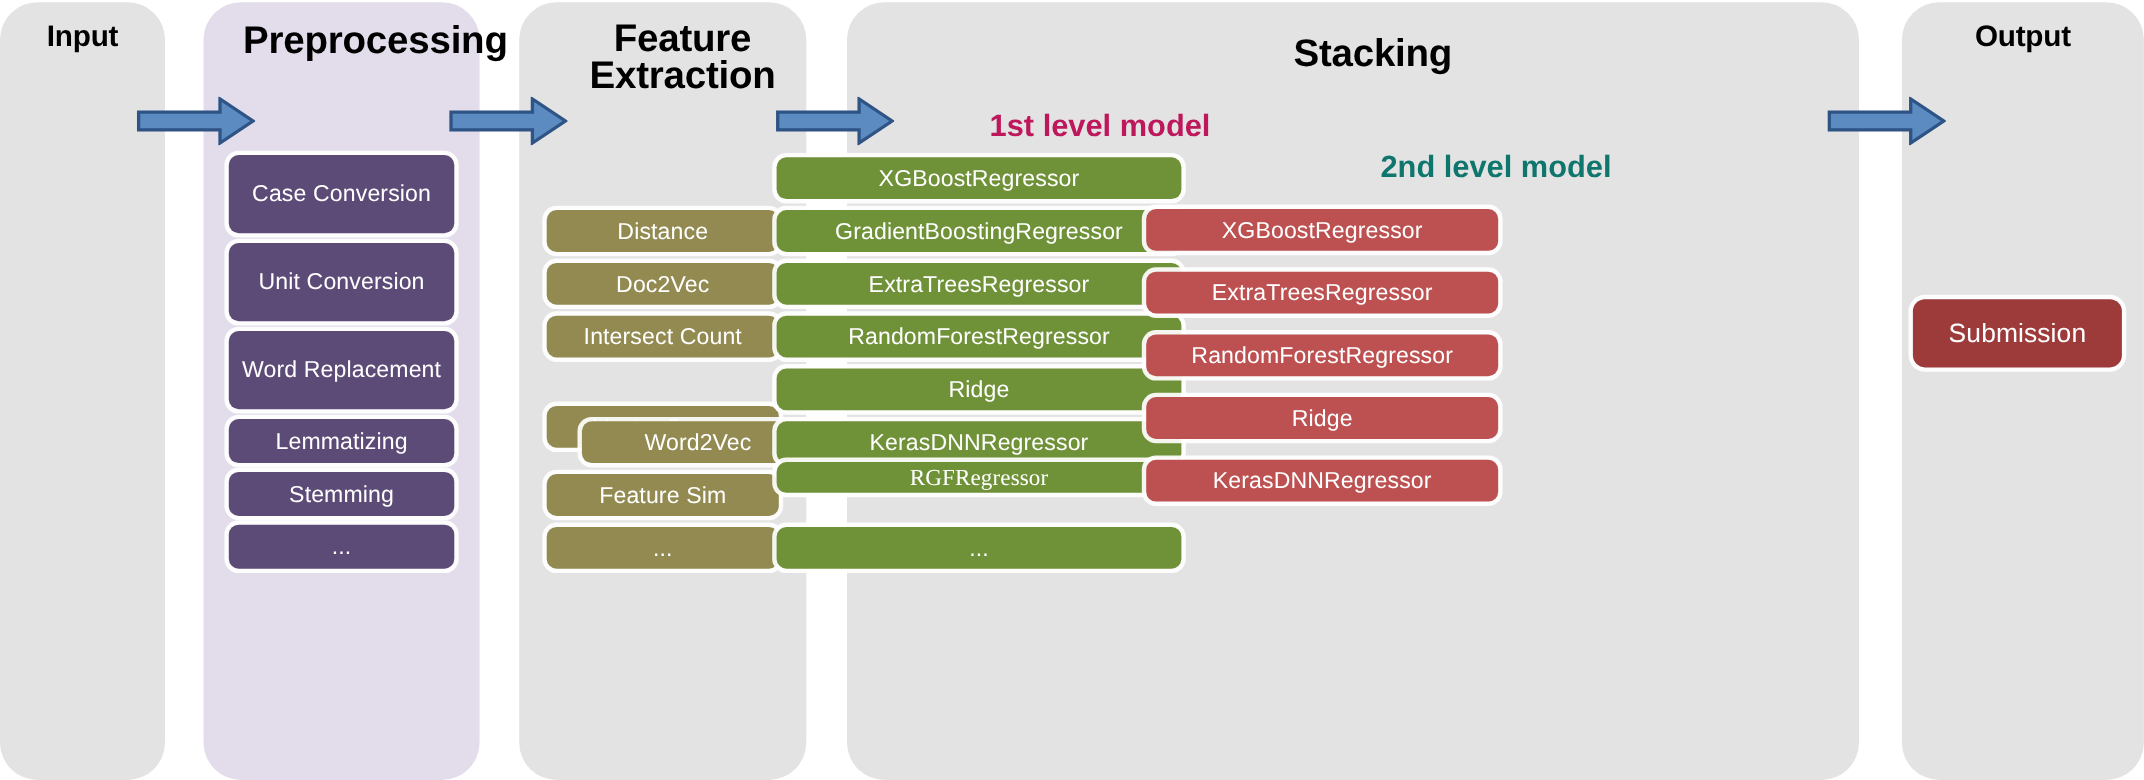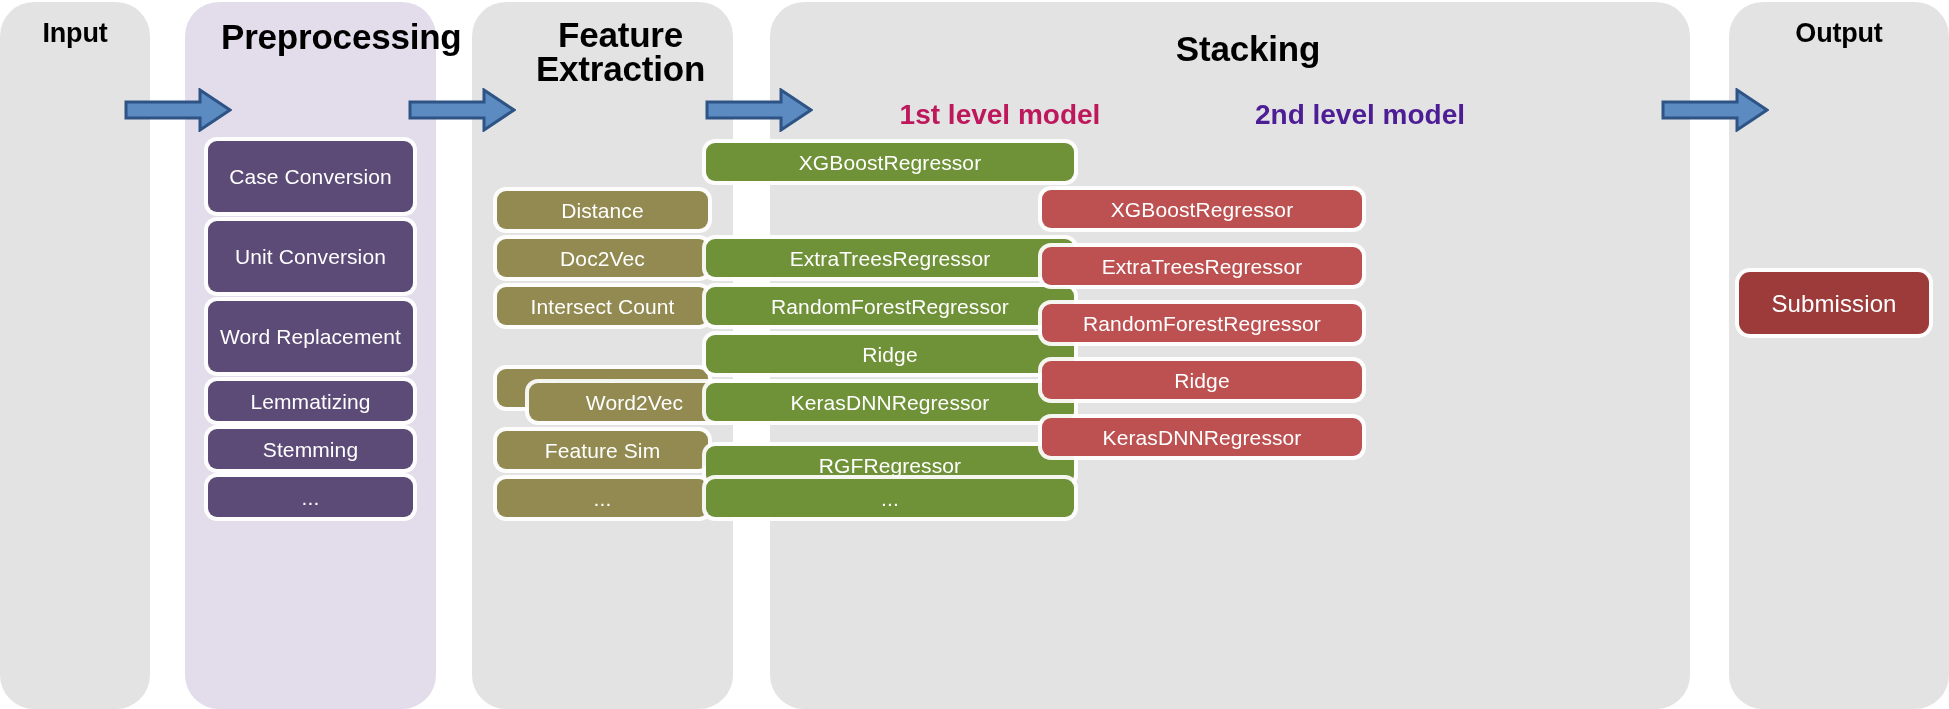--- a/index.html
+++ b/index.html
@@ -66,21 +66,21 @@
 
   
   .col-heading {
     position: absolute;
     text-align: center;
     font-weight: bold;
     font-size: 28px;
     line-height: 34px;
   }
   .heading-green { color: #be185d; }
-  .heading-red   { color: #4c1d95; }
+  .heading-red   { color: #0f766e; margin-top: 37px; }
 
   
   .arrow {
     position: absolute;
   }
   .arrow svg { display: block; }
 </style>
 </head>
 <body>
 
@@ -113,25 +113,26 @@
     <div class="chip chip-olive" style="left:25px; top:429px; width:211px; height:38px;">Feature Sim</div>
     <div class="chip chip-olive" style="left:25px; top:477px; width:211px; height:38px;">...</div>
   </div>
 
   <div class="panel panel-grey" style="left:770px; top:2px; width:920px; height:707px;">
     <div class="panel-title t-med" style="top:30px;">Stacking</div>
 
     <div class="col-heading heading-green" style="left:80px; top:96px; width:300px;">1st level model</div>
 
     <div class="chip chip-green" style="left:-64px; top:141px; width:368px; height:38px;">XGBoostRegressor</div>
+    <div class="chip chip-green" style="left:-64px; top:189px; width:368px; height:38px;">GradientBoostingRegressor</div>
     <div class="chip chip-green" style="left:-64px; top:237px; width:368px; height:38px;">ExtraTreesRegressor</div>
     <div class="chip chip-green" style="left:-64px; top:285px; width:368px; height:38px;">RandomForestRegressor</div>
     <div class="chip chip-green" style="left:-64px; top:333px; width:368px; height:38px;">Ridge</div>
     <div class="chip chip-green" style="left:-64px; top:381px; width:368px; height:38px;">KerasDNNRegressor</div>
-    <div class="chip chip-green" style="left:-64px; top:444px; width:368px; height:38px;">RGFRegressor</div>
+    <div class="chip chip-green" style="left:-64px; top:418px; width:368px; height:28px;font-family:Liberation Serif, serif;">RGFRegressor</div>
     <div class="chip chip-green" style="left:-64px; top:477px; width:368px; height:38px;">...</div>
 
     <div class="col-heading heading-red" style="left:430px; top:96px; width:320px;">2nd level model</div>
 
     <div class="chip chip-red" style="left:272px; top:188px; width:320px; height:38px;">XGBoostRegressor</div>
     <div class="chip chip-red" style="left:272px; top:245px; width:320px; height:38px;">ExtraTreesRegressor</div>
     <div class="chip chip-red" style="left:272px; top:302px; width:320px; height:38px;">RandomForestRegressor</div>
     <div class="chip chip-red" style="left:272px; top:359px; width:320px; height:38px;">Ridge</div>
     <div class="chip chip-red" style="left:272px; top:416px; width:320px; height:38px;">KerasDNNRegressor</div>
   </div>

